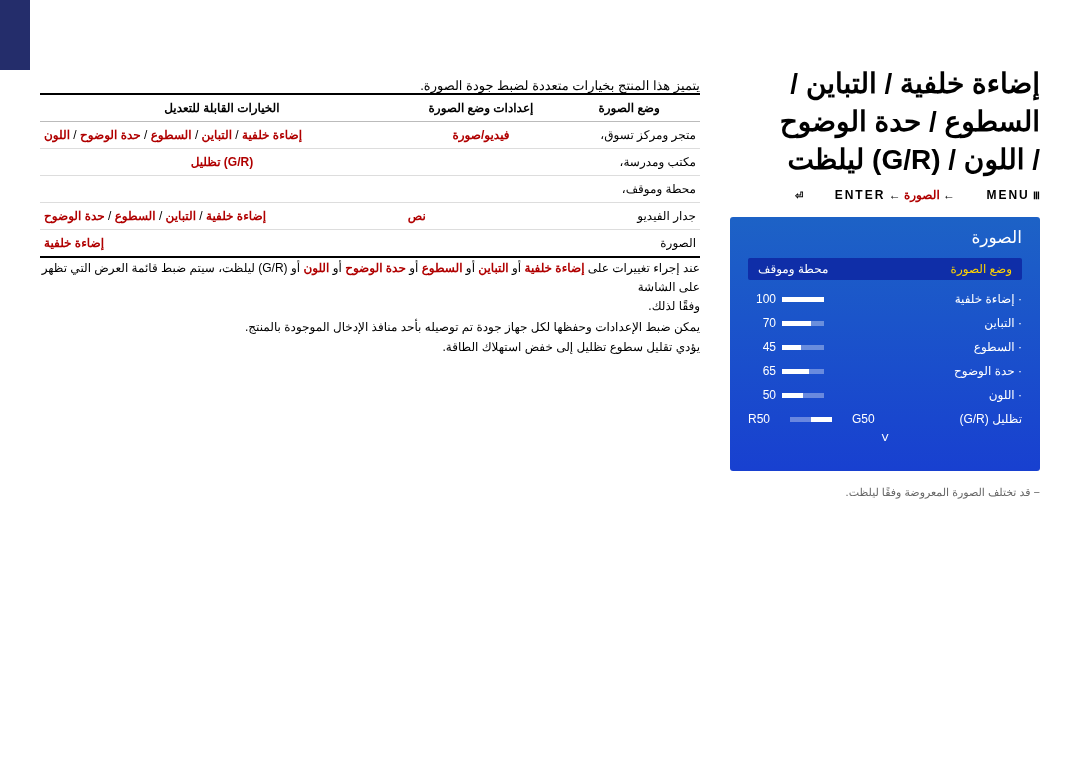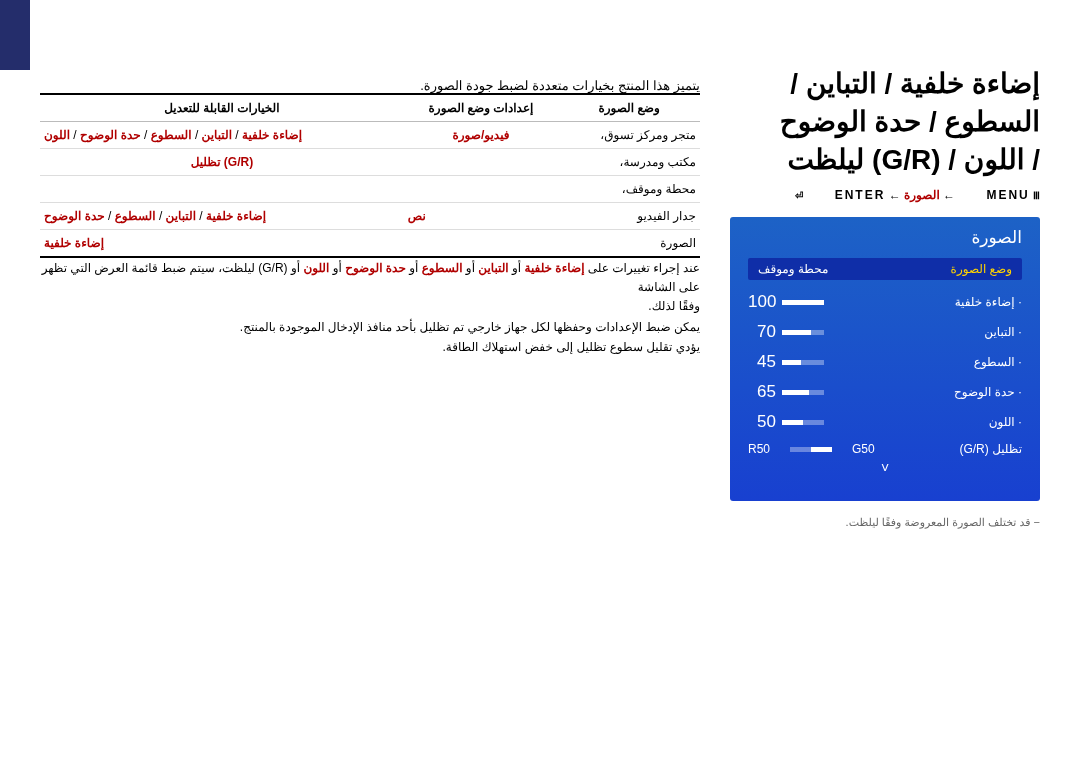--- a/index.html
+++ b/index.html
@@ -63,21 +63,21 @@
     display: flex; justify-content: space-between; align-items: center;
     margin-bottom: 10px; font-size: 12px;
   }
   .osd-item .label { color: #fff; text-align: right; }
   .osd-item .label::before { content: "· "; }
   .bar-wrap { display: flex; align-items: center; gap: 6px; direction: ltr; }
   .bar {
     width: 42px; height: 5px; background: rgba(255,255,255,0.35); position: relative;
   }
   .bar-fill { background: #fff; height: 5px; }
-  .val { min-width: 28px; text-align: right; font-size: 17px; }
+  .val { min-width: 28px; text-align: right; font-size: 12px; }
   .tint-row {
     display:flex; justify-content:space-between; align-items:center; font-size:12px; margin-bottom:4px;
   }
   .tint-vals{ display:flex; gap:20px; align-items:center; }
   .tint-vals .bar { width: 42px; }
   .osd .chev { text-align:center; font-size:14px; margin-top:4px; color:#fff; }
   .note { font-size:11px; color:#666; margin-top:15px; text-align:right; }
 
   .intro {
     font-size: 13px; text-align:right; margin-top: 38px; 
@@ -221,16 +221,16 @@
           </tr>
           <tr>
             <td><span class="black">الصورة</span></td>
             <td style="text-align: center;"></td>
             <td style="text-align: left;"><span class="red">إضاءة خلفية</span></td>
           </tr>
         </tbody>
     </table>
 
     <div class="para" id="para1">عند إجراء تغييرات على <span class="red">إضاءة خلفية</span> أو <span class="red">التباين</span> أو <span class="red">السطوع</span> أو <span class="red">حدة الوضوح</span> أو <span class="red">اللون</span> أو (G/R) ليلظت، سيتم ضبط قائمة العرض التي تظهر على الشاشة<br> وفقًا لذلك.</div>
-    <div class="para">يمكن ضبط الإعدادات وحفظها لكل جهاز خارجي تم تظليل بأحد منافذ الإدخال الموجودة بالمنتج.</div>
+    <div class="para">يمكن ضبط الإعدادات وحفظها لكل جهاز جودة تم توصيله بأحد منافذ الإدخال الموجودة بالمنتج.</div>
     <div class="para">يؤدي تقليل سطوع تظليل إلى خفض استهلاك الطاقة.</div>
   </div>
 </div>
 
 </body></html>

